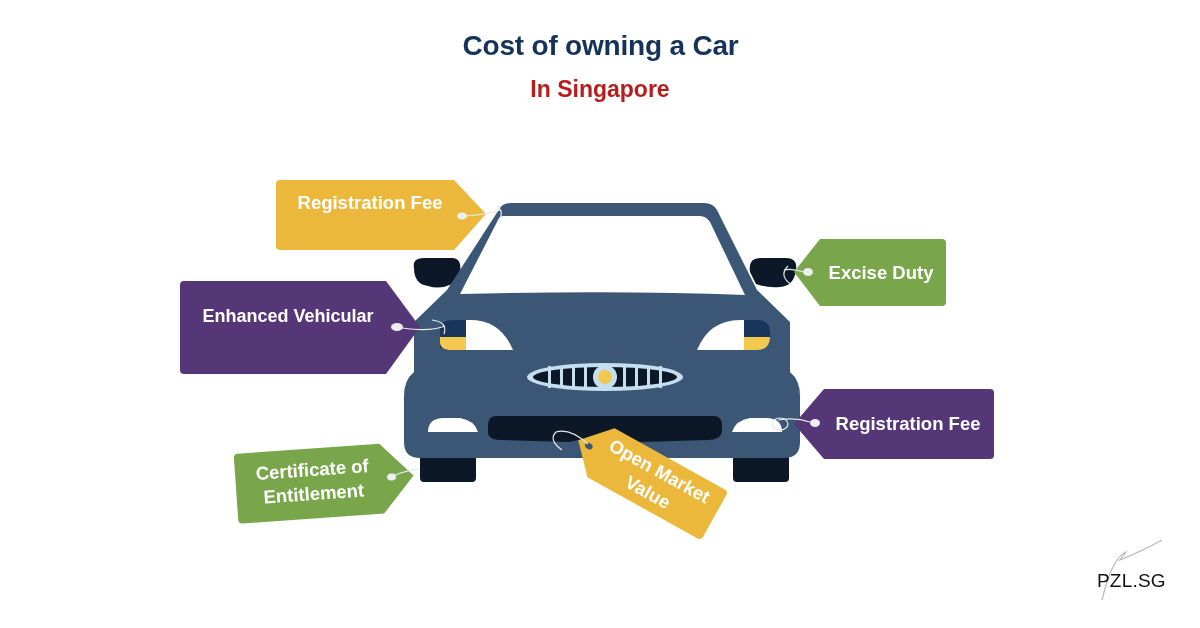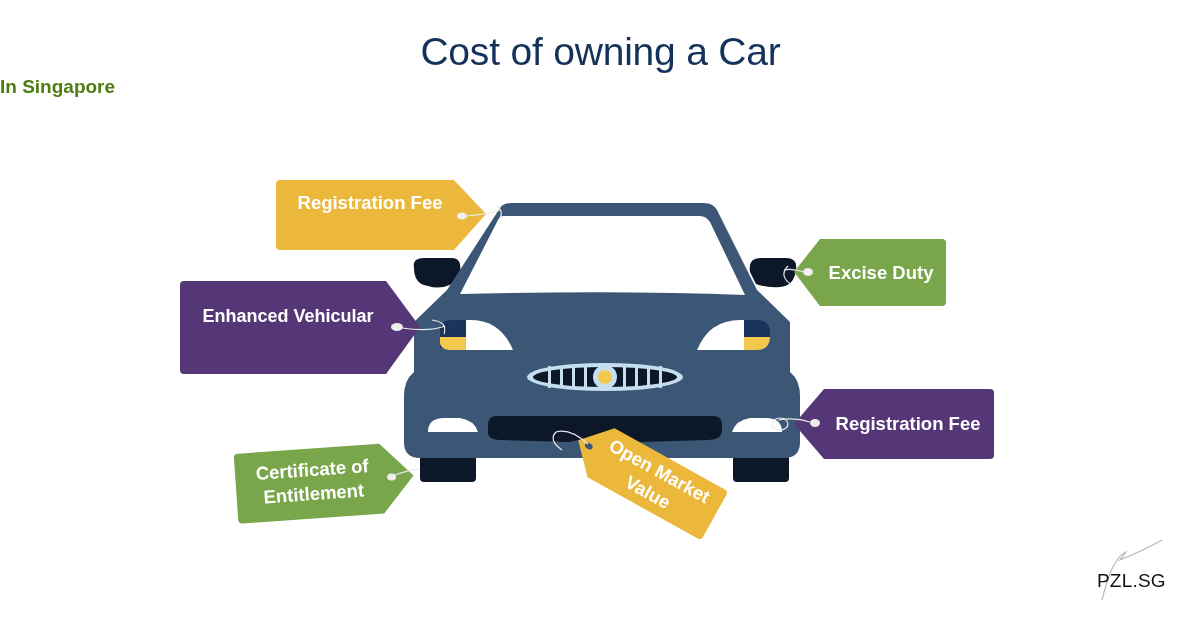--- a/index.html
+++ b/index.html
@@ -2,25 +2,25 @@
 <html><head>
   <meta charset="utf-8">
   <style>
     html, body { margin: 0; padding: 0; }
     body {
       width: 1200px; height: 628px; background: #ffffff; position: relative; overflow: hidden;
       font-family: "Liberation Sans", sans-serif;
     }
     .title {
       position: absolute; left: 1px; right: 0; top: 30px; text-align: center;
-      font-weight: normal; font-size: 39px; color: #14325a; letter-spacing: -0.2px;
+      font-weight: bold; font-size: 28px; color: #14325a; letter-spacing: -0.2px;
     }
     .subtitle {
-      position: absolute; left: 0; right: 0; top: 76px; 
-      font-weight: bold; font-size: 19px; color: #4d7c0f;
+      position: absolute; left: 0; right: 0; top: 76px; text-align: center;
+      font-weight: bold; font-size: 23px; color: #b91c1c;
     }
     svg.art { position: absolute; left: 0; top: 0; }
     .tag-text {
       position: absolute; color: #ffffff; font-weight: bold; text-align: center;
       font-size: 18.5px; line-height: 24px; white-space: nowrap;
     }
     .brand {
       position: absolute; left: 1097px; top: 570px; font-weight: normal; font-size: 19px; color: #111111;
       letter-spacing: 0.2px;
     }

